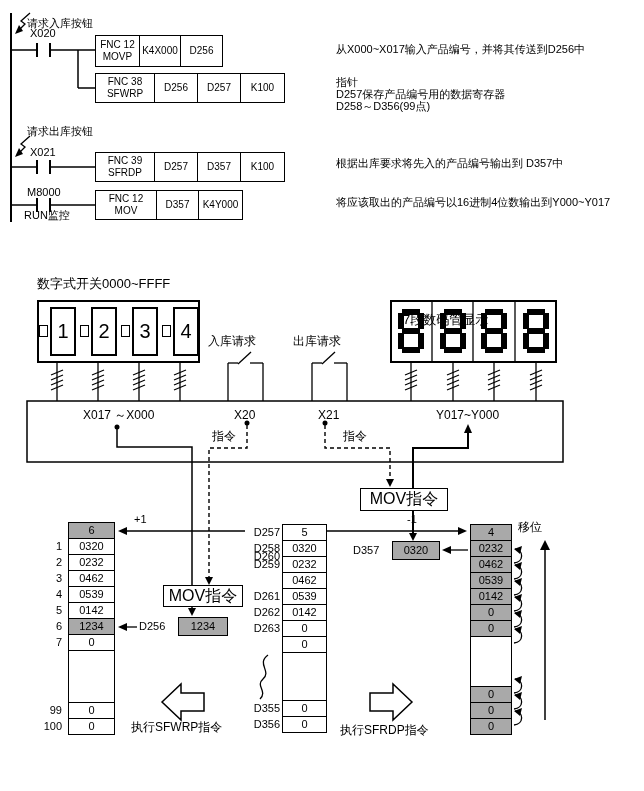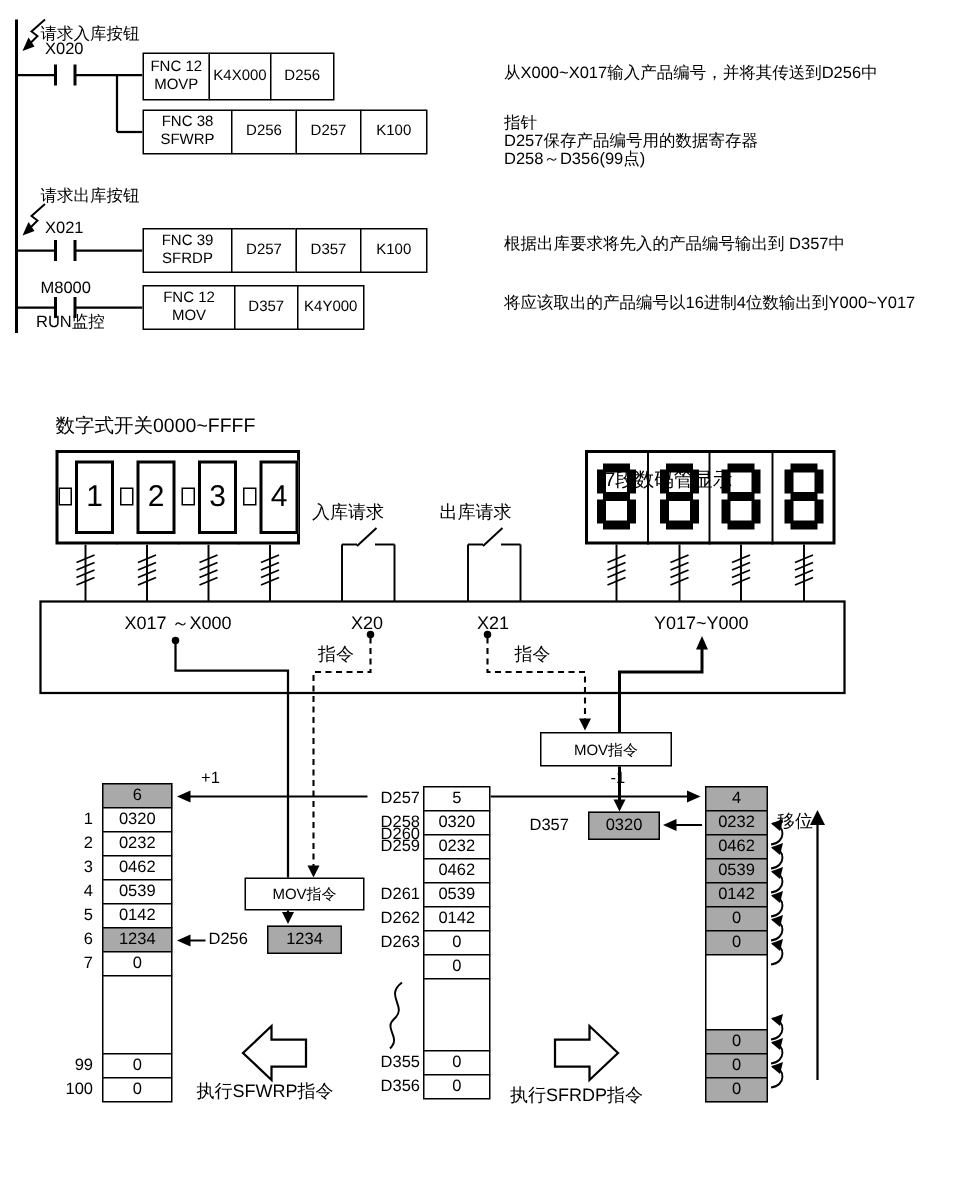--- a/index.html
+++ b/index.html
@@ -12,21 +12,21 @@
   .cell{position:absolute;box-sizing:border-box;border:1px solid #000;background:#fff;
         text-align:center;font-size:11px;line-height:15px;overflow:hidden;}
   .grey{background:#a9a9a9;}
   .rl{position:absolute;text-align:right;font-size:11px;line-height:15px;white-space:nowrap;}
   .lbox{position:absolute;display:flex;}
   .lcell{box-sizing:border-box;border:1px solid #000;background:#fff;display:flex;
          flex-direction:column;justify-content:center;align-items:center;
          font-size:10px;line-height:12px;text-align:center;}
   .lcell + .lcell{margin-left:-1px;}
   .obox{position:absolute;box-sizing:border-box;border:1px solid #000;background:#fff;
-        display:flex;align-items:center;justify-content:center;font-size:10px;}
+        display:flex;align-items:center;justify-content:center;font-size:16px;}
   .frame{position:absolute;box-sizing:border-box;border:2px solid #000;background:#fff;}
   .inner{position:absolute;box-sizing:border-box;border:2px solid #000;background:#fff;
          display:flex;align-items:center;justify-content:center;font-size:20px;}
   .tab{position:absolute;box-sizing:border-box;border:1px solid #000;background:#fff;}
 </style>
 </head>
 <body>
 
 <div id="canvas">
 
@@ -259,21 +259,21 @@
   <div class="t t12" style="left:234px;top:408px;">X20</div>
   <div class="t t12" style="left:318px;top:408px;">X21</div>
   <div class="t t12" style="left:436px;top:408px;">Y017~Y000</div>
   <div class="t t12" style="left:212px;top:429px;">指令</div>
   <div class="t t12" style="left:343px;top:429px;">指令</div>
 
   <div class="obox" style="left:163px;top:585px;width:80px;height:22px;">MOV指令</div>
   <div class="obox" style="left:360px;top:488px;width:88px;height:23px;">MOV指令</div>
   <div class="t" style="left:134px;top:513px;">+1</div>
   <div class="t" style="left:407px;top:513px;">-1</div>
-  <div class="t t12" style="left:518px;top:540px;">移位</div>
+  <div class="t t12" style="left:518px;top:520px;">移位</div>
 
   <div class="t" style="left:139px;top:620px;">D256</div>
   <div class="cell grey" style="left:178px;top:617px;width:50px;height:19px;line-height:17px;">1234</div>
   <div class="t" style="left:353px;top:544px;">D357</div>
   <div class="cell grey" style="left:392px;top:541px;width:48px;height:19px;line-height:17px;">0320</div>
 
   <div class="t t12" style="left:131px;top:720px;">执行SFWRP指令</div>
   <div class="t t12" style="left:340px;top:723px;">执行SFRDP指令</div>
 
   <div>

